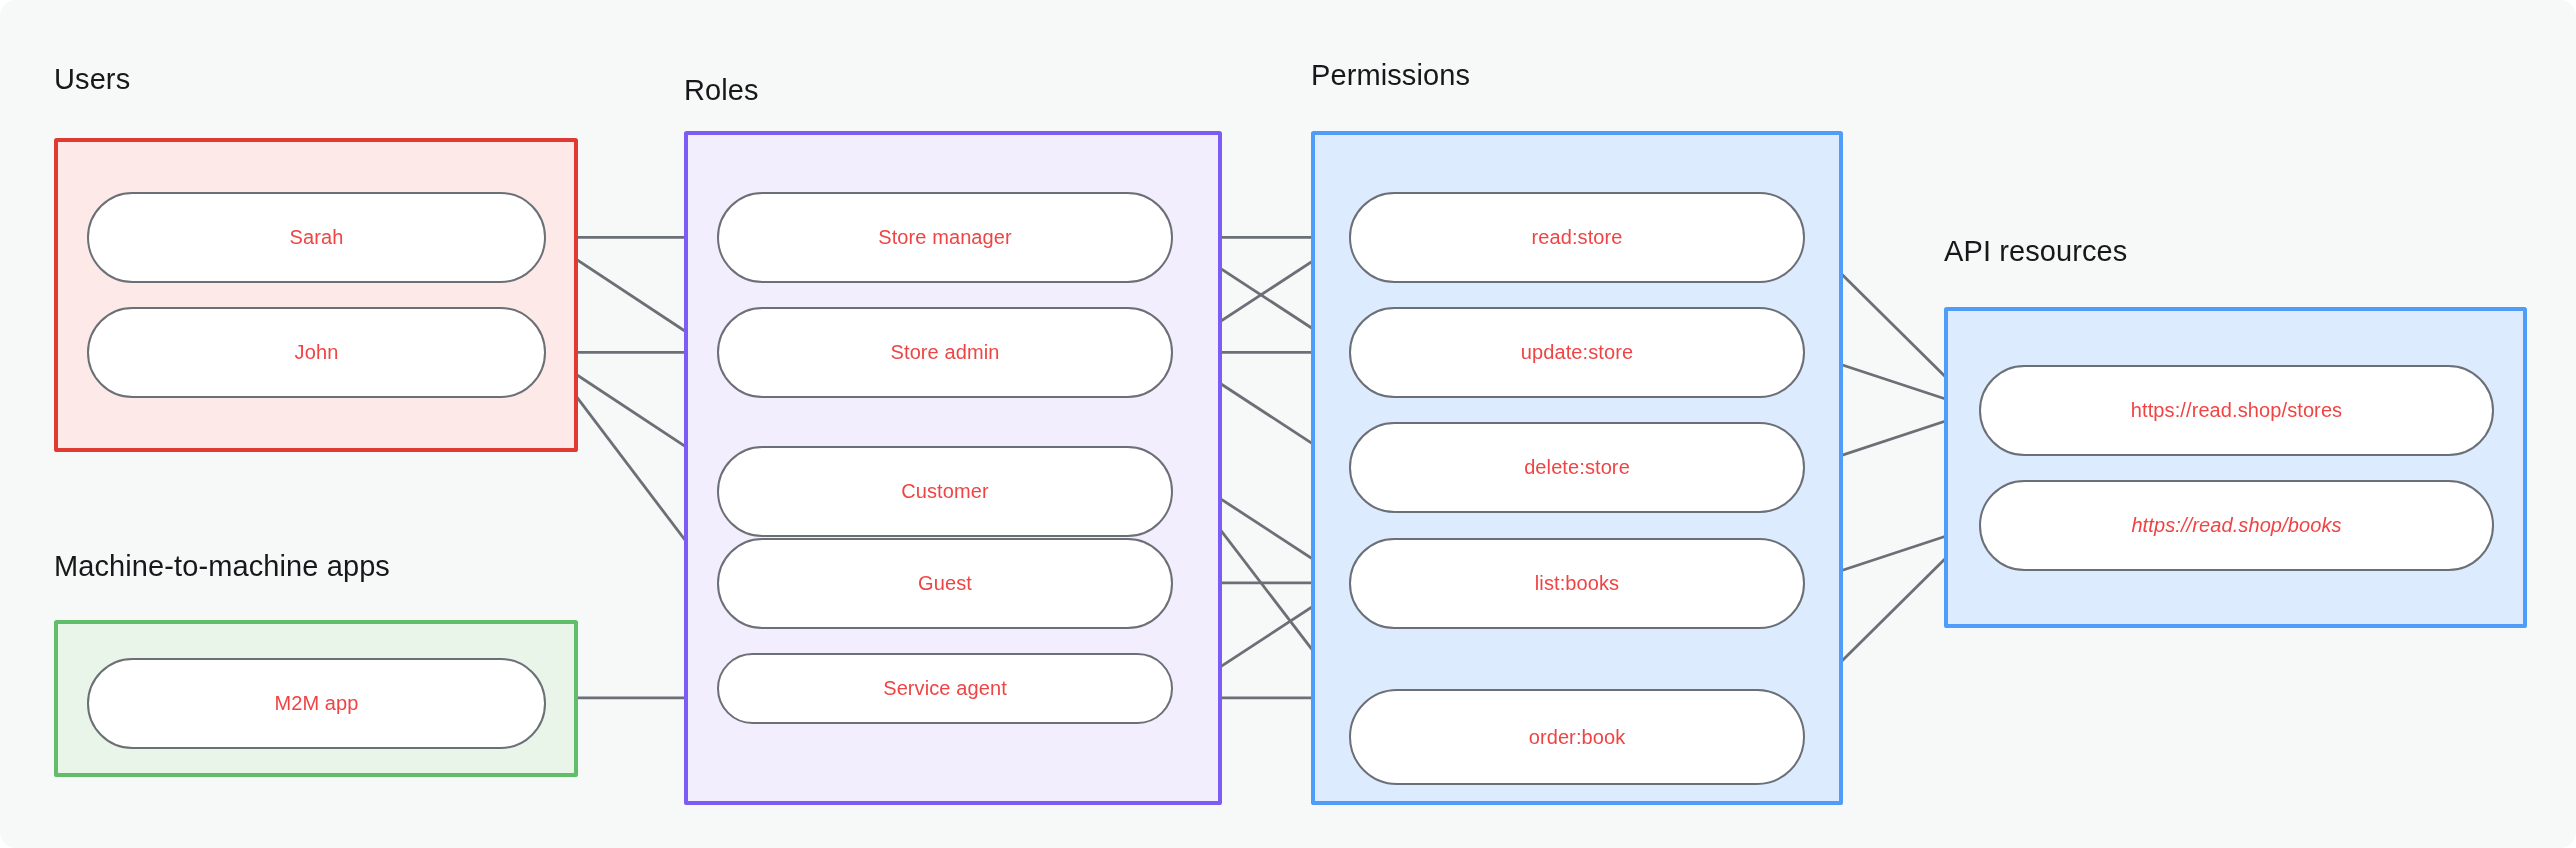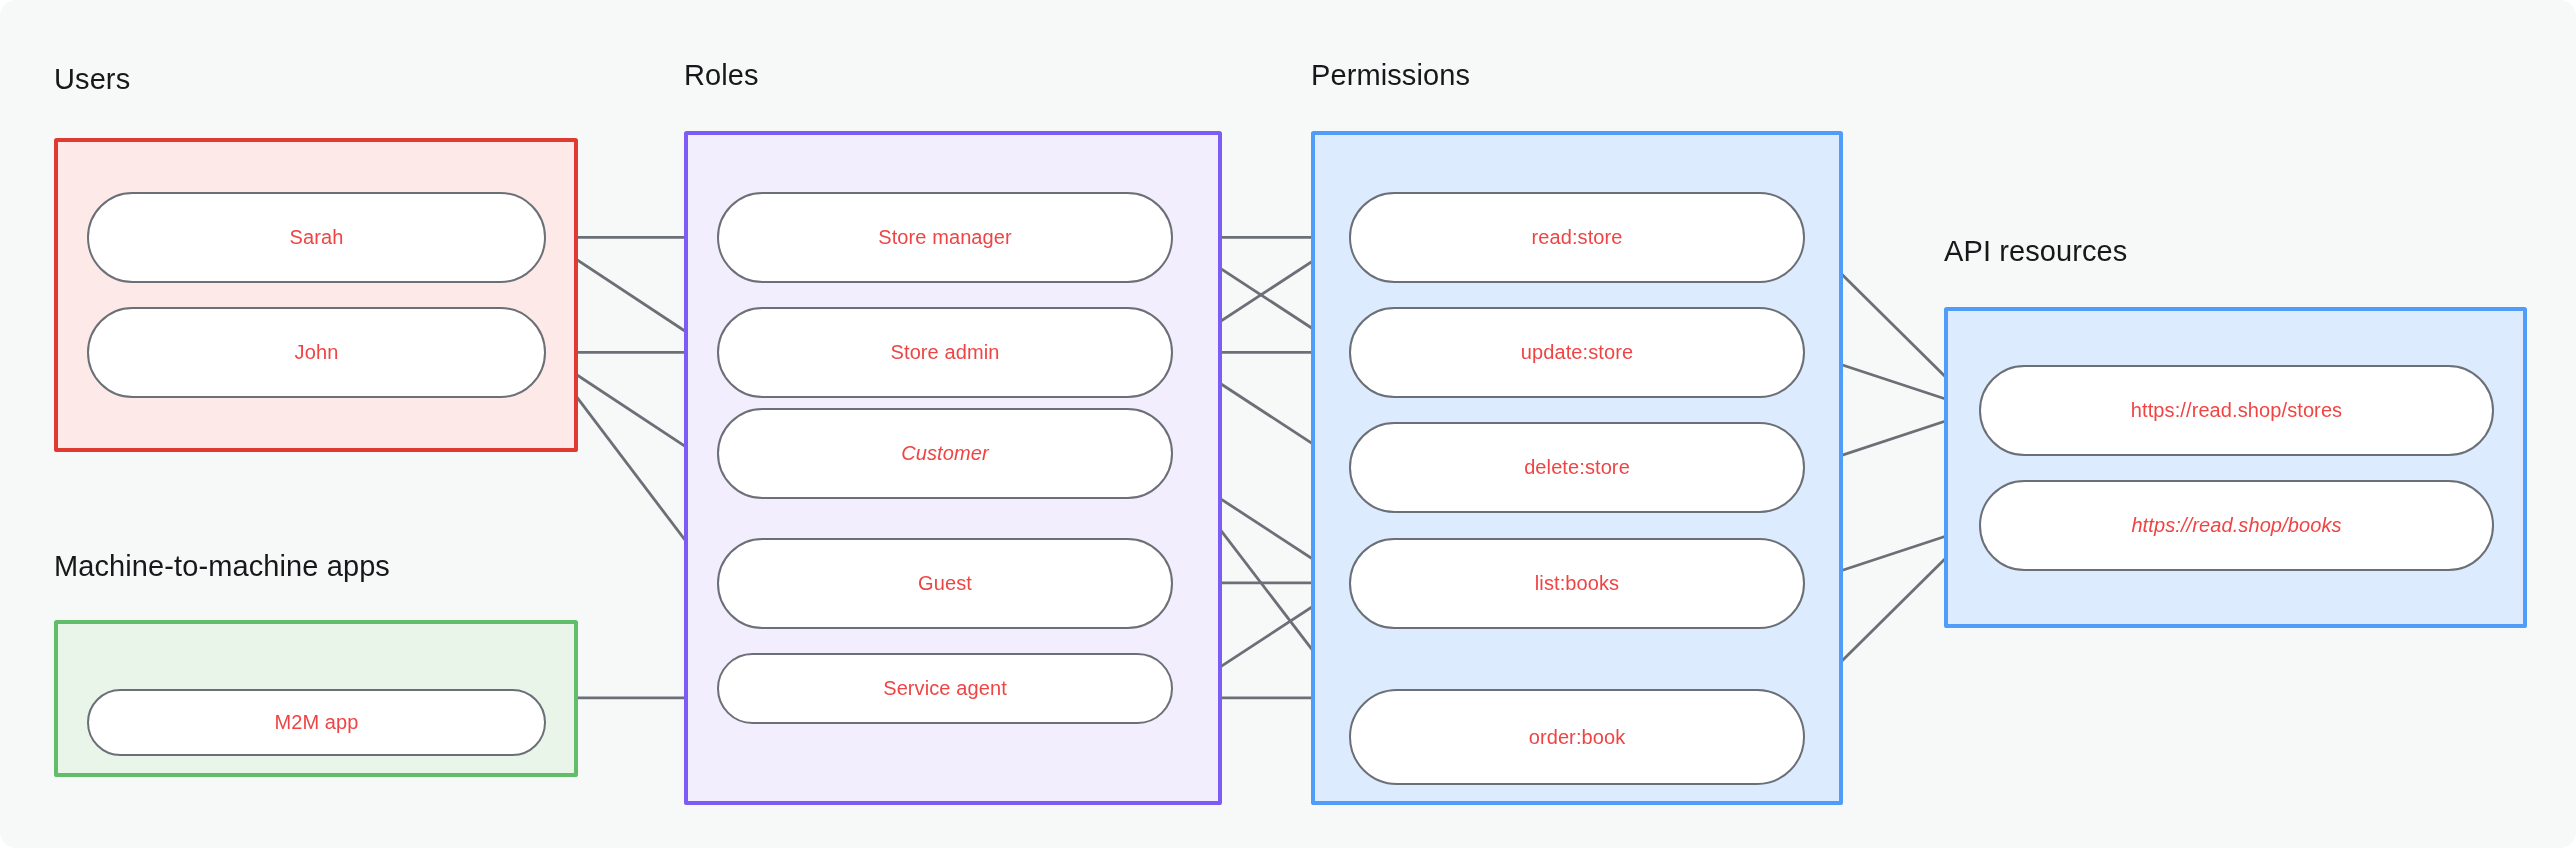--- a/index.html
+++ b/index.html
@@ -113,27 +113,27 @@
     <circle cx="2268" cy="602" r="9"></circle>
   </svg>
 
   <div class="group-label" style="left:54px; top:65px;">Users</div>
   <div class="group-box red" style="left:54px; top:138px; width:524px; height:314px;"></div>
   <div class="node" style="left:87px; top:192px; width:459px; height:91px;">Sarah</div>
   <div class="node" style="left:87px; top:307px; width:459px; height:91px;">John</div>
 
   <div class="group-label" style="left:54px; top:552px;">Machine-to-machine apps</div>
   <div class="group-box green" style="left:54px; top:620px; width:524px; height:157px;"></div>
-  <div class="node" style="left:87px; top:689px; width:459px; height:67px;">M2M app</div>
+  <div class="node" style="left:87px; top:658px; width:459px; height:91px;">M2M app</div>
 
-  <div class="group-label" style="left:684px; top:61px;">Roles</div>
+  <div class="group-label" style="left:684px; top:76px;">Roles</div>
   <div class="group-box purple" style="left:684px; top:131px; width:538px; height:674px;"></div>
   <div class="node" style="left:717px; top:192px; width:456px; height:91px;">Store manager</div>
   <div class="node" style="left:717px; top:307px; width:456px; height:91px;">Store admin</div>
-  <div class="node" style="left:717px; top:408px; width:456px; height:91px;font-style:italic;">Customer</div>
+  <div class="node" style="left:717px; top:446px; width:456px; height:91px;">Customer</div>
   <div class="node" style="left:717px; top:538px; width:456px; height:91px;">Guest</div>
   <div class="node" style="left:717px; top:653px; width:456px; height:71px;">Service agent</div>
 
   <div class="group-label" style="left:1311px; top:61px;">Permissions</div>
   <div class="group-box blue" style="left:1311px; top:131px; width:532px; height:674px;"></div>
   <div class="node" style="left:1349px; top:192px; width:456px; height:91px;">read:store</div>
   <div class="node" style="left:1349px; top:307px; width:456px; height:91px;">update:store</div>
   <div class="node" style="left:1349px; top:422px; width:456px; height:91px;">delete:store</div>
   <div class="node" style="left:1349px; top:538px; width:456px; height:91px;">list:books</div>
   <div class="node" style="left:1349px; top:689px; width:456px; height:96px;">order:book</div>

